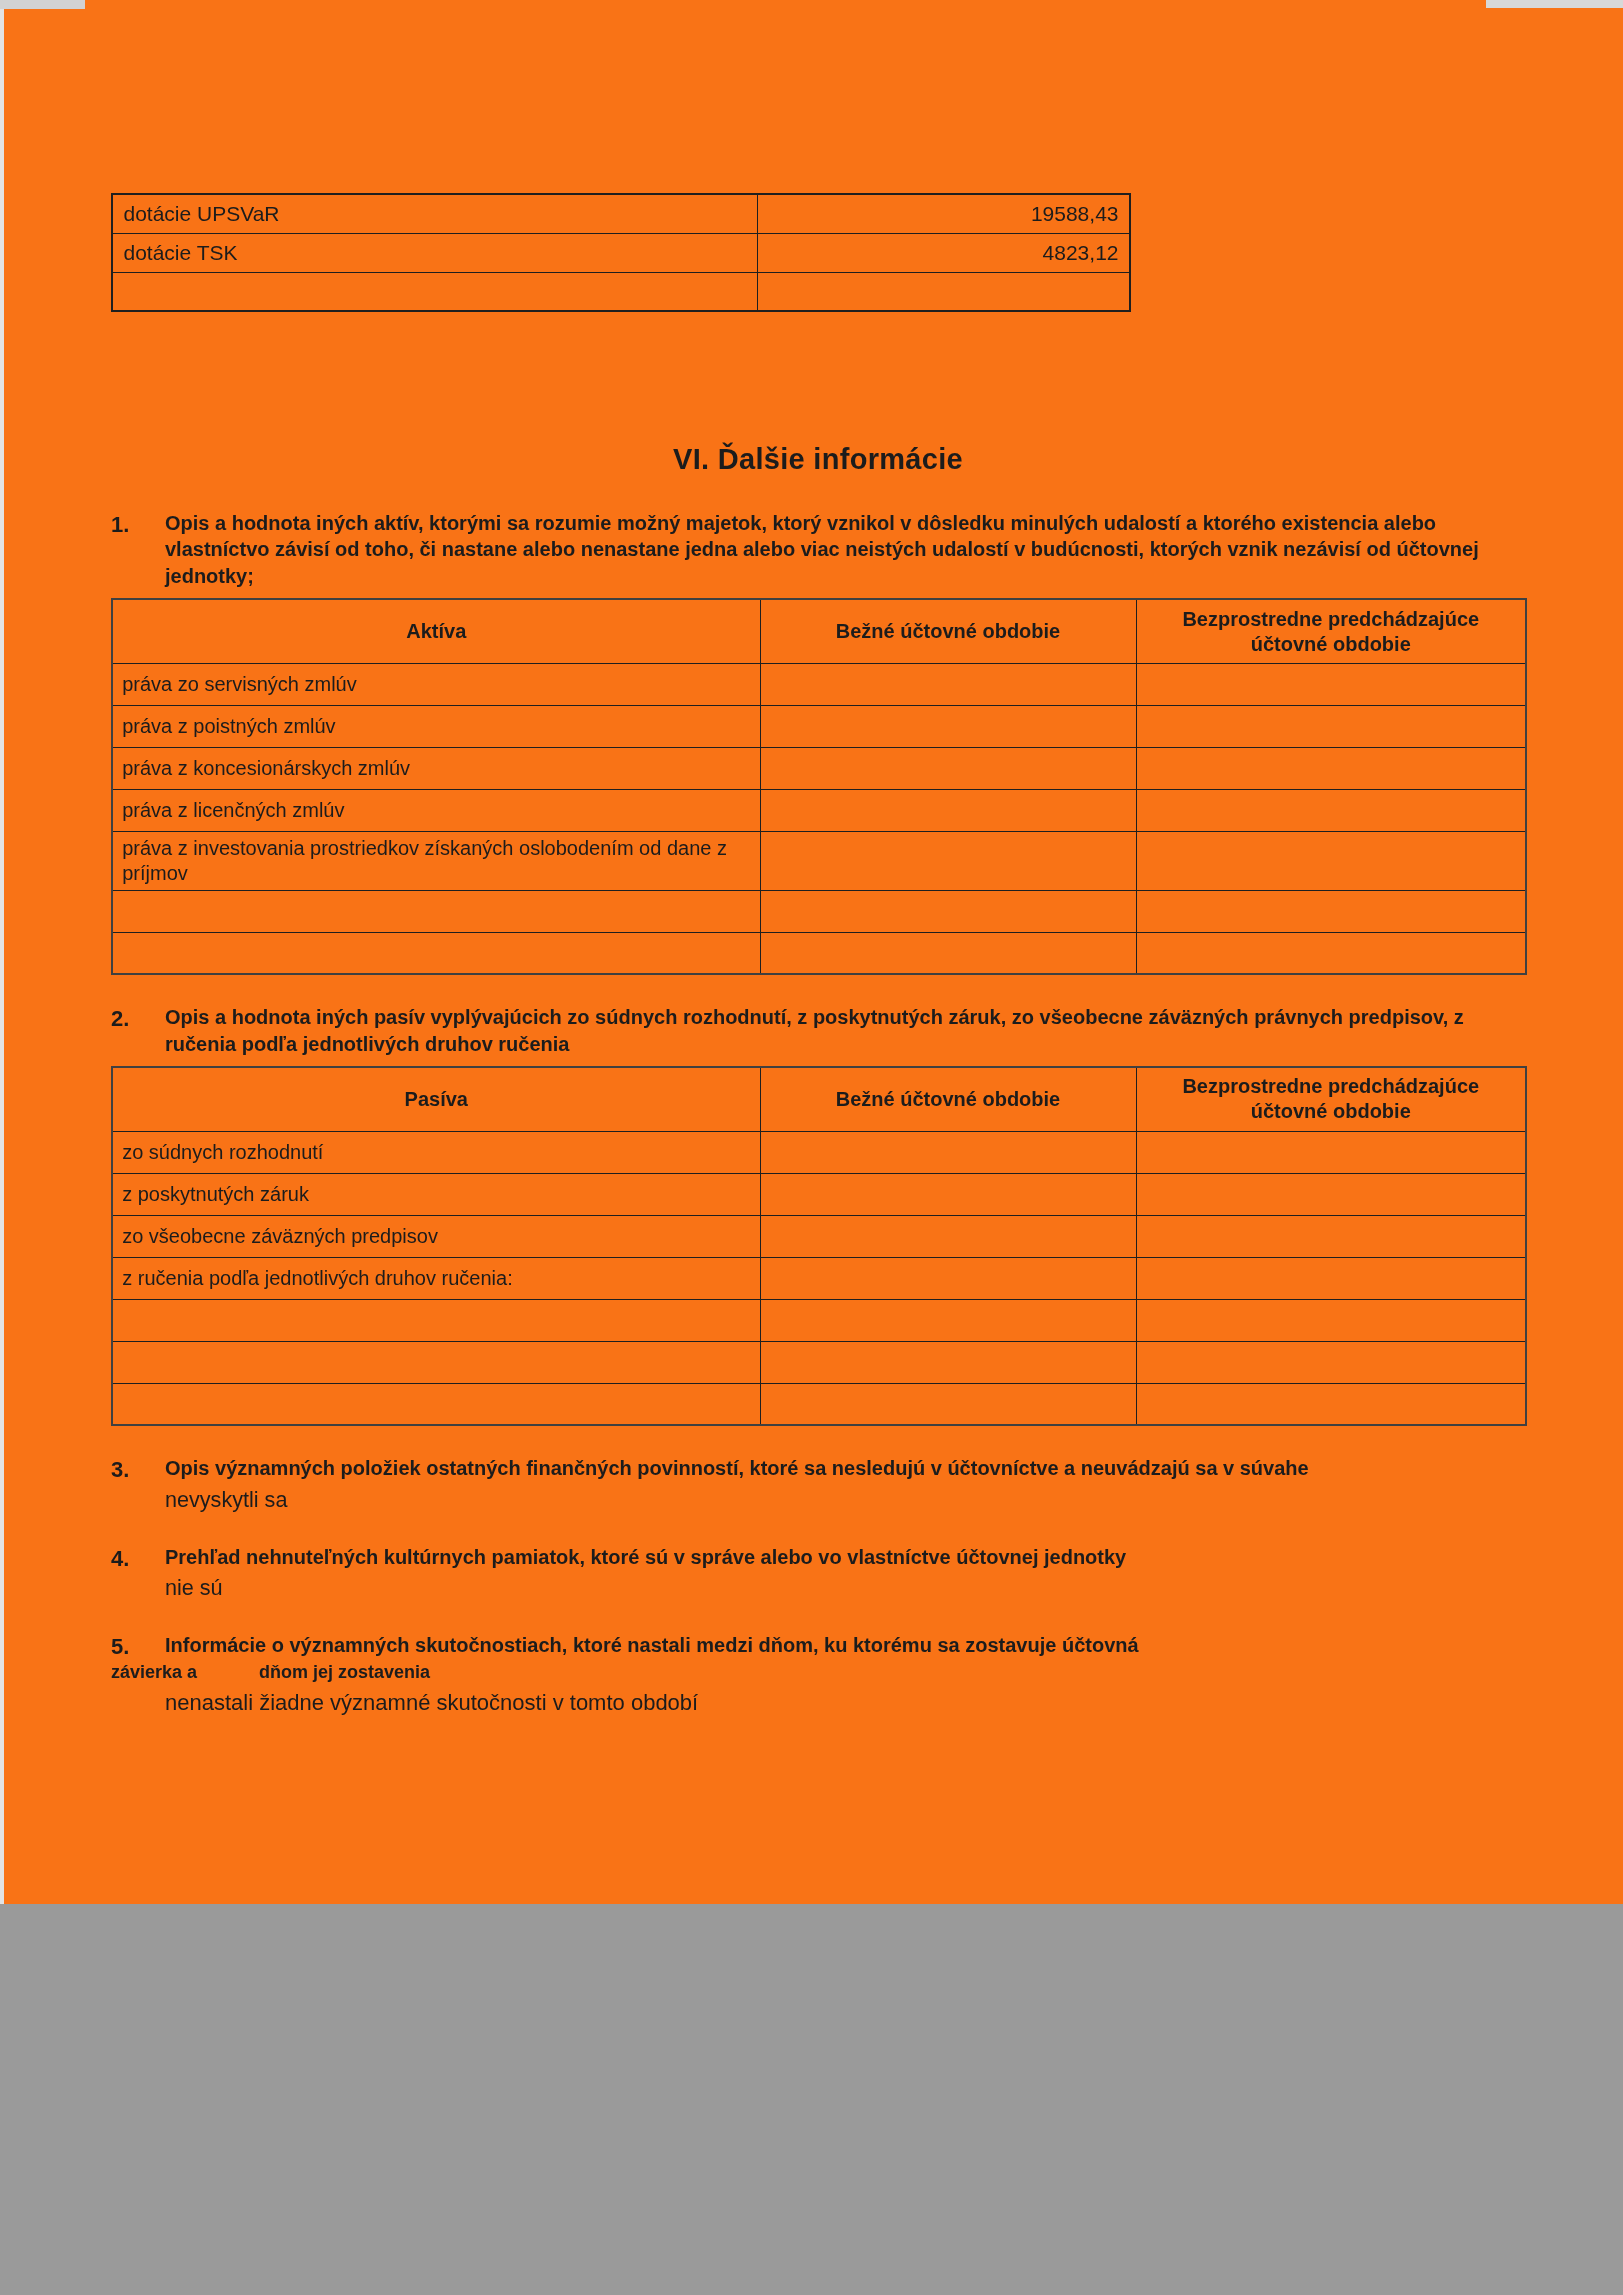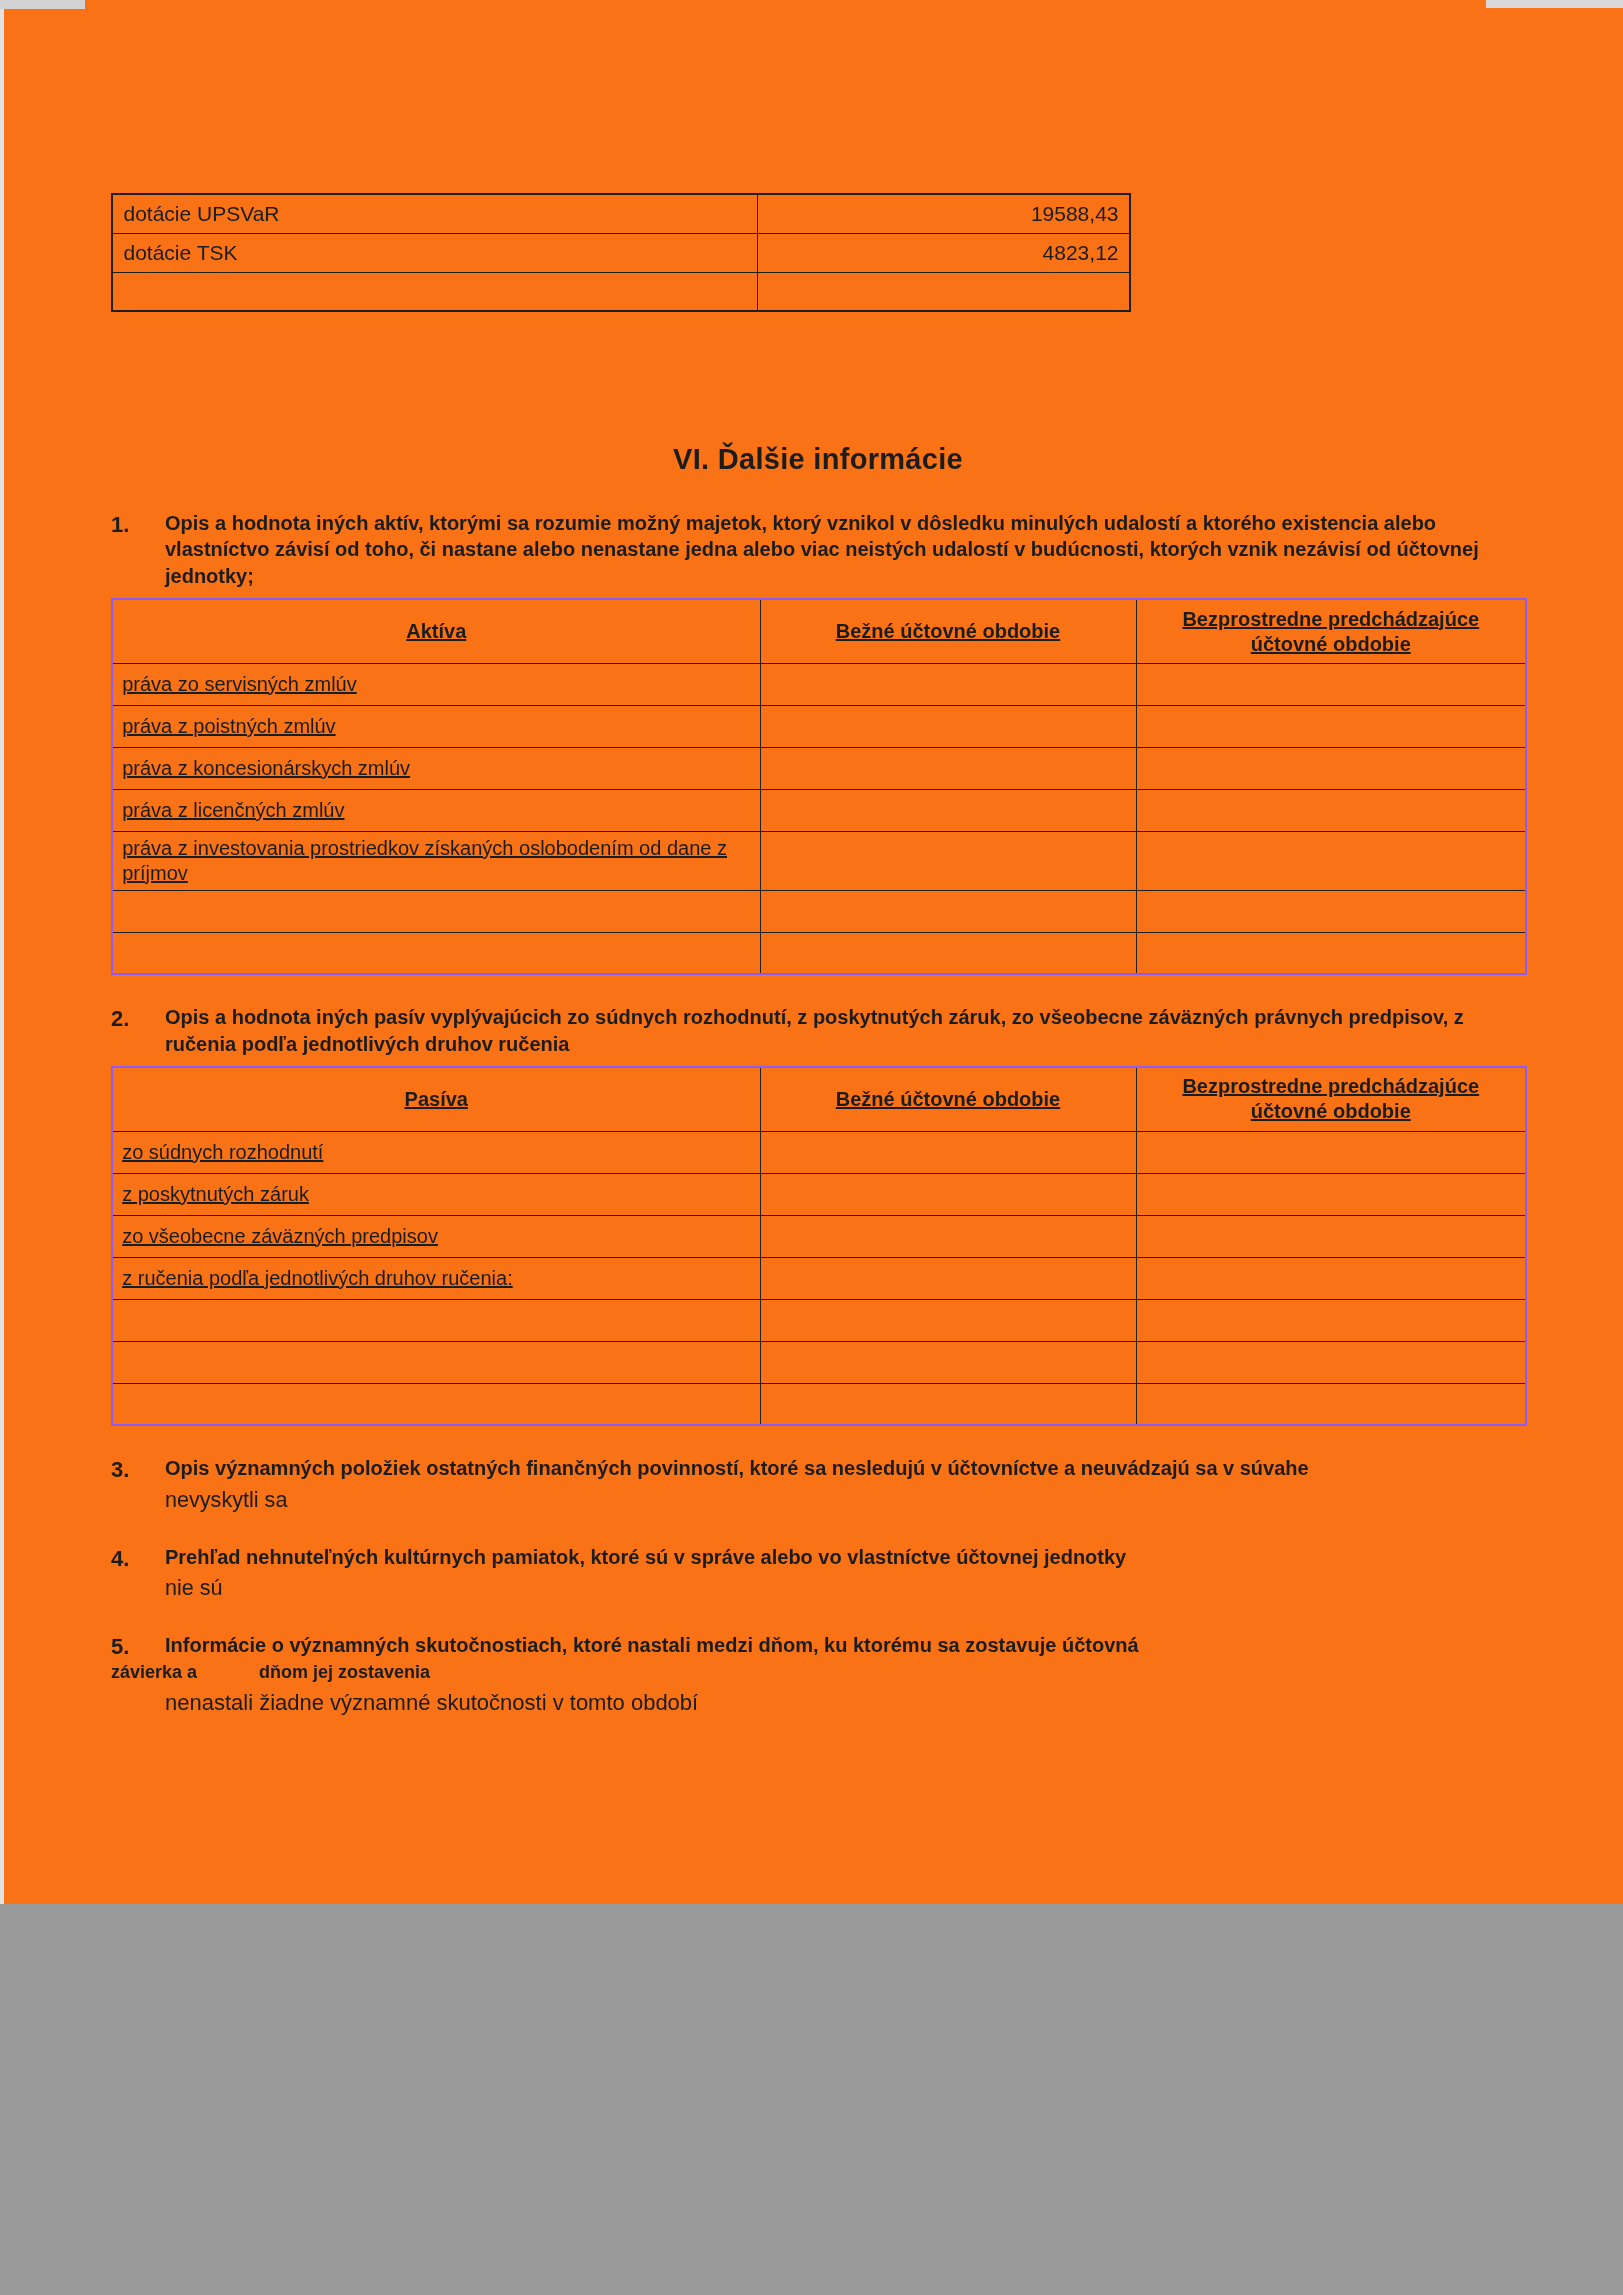--- a/index.html
+++ b/index.html
@@ -52,21 +52,21 @@
   .sec-3 { margin-top: 29px; }
   .sec-4 { margin-top: 31px; }
   .sec-5 { margin-top: 31px; }
 
   .sec5-line2 { display: flex; font-size: 18px; font-weight: bold; line-height: 1.32; }
   .sec5-line2 .left  { }
   .sec5-line2 .right { margin-left: 62px; }
   .sec5-answer { font-size: 22px; margin-left: 54px; margin-top: 5.2px; }
 
   
-  .main-table { width: 1414px; margin-top: 9.2px; border: 2px solid #8b5cf6; text-decoration: underline; }
+  .main-table { width: 1414px; margin-top: 9.2px; border: 2px solid #404040; }
   .main-table col.c1 { width: 648px; }
   .main-table col.c2 { width: 376px; }
   .main-table col.c3 { width: 390px; }
   .main-table th {
     height: 64px;
     font-size: 20px;
     font-weight: bold;
     text-align: center;
     padding: 3.9px 9.2px;
     line-height: 1.25;

